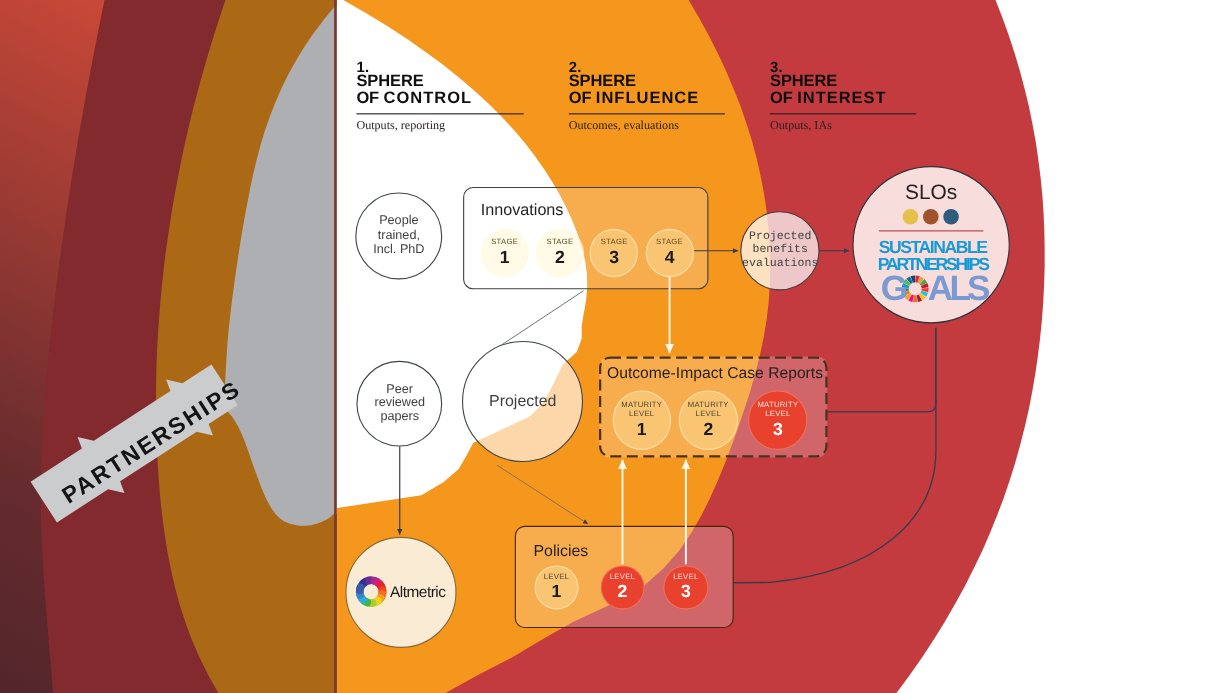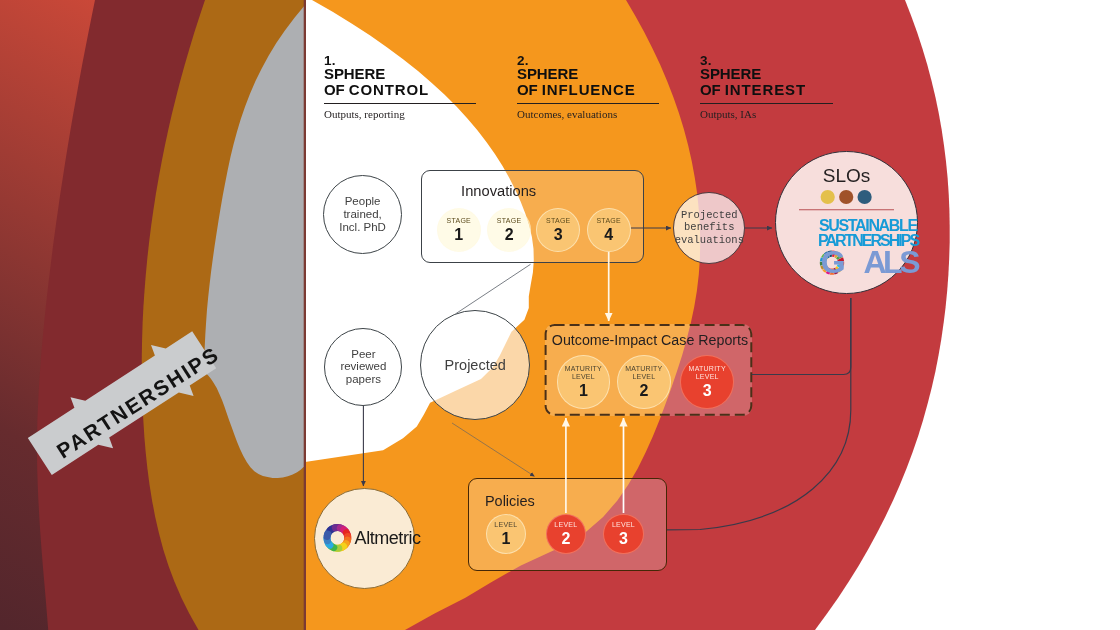--- a/index.html
+++ b/index.html
@@ -94,21 +94,21 @@
       <div class="tx" style="color:#3f3f3f;font-size:11.5px;"></div>
     </div>
     <div class="node" style="left:673.2px;top:191.8px;width:72.2px;height:72.2px;border:1.2px solid #4c3b3f;background:rgba(255,255,255,0.72);">
       <div class="tx" style="color:#3f3f3f;font-size:10.5px;font-family:Liberation Mono, monospace;">
         <div>Projected</div>
         <div>benefits</div>
         <div>evaluations</div>
       </div>
     </div>
     <div class="box" style="left:420.5px;top:169.8px;width:223.2px;height:93px;border:1.9px solid #3c4248;background:rgba(255,255,255,0.22);"></div>
-    <div class="btitle" style="left:437.1px;top:183.8px;font-size:14.7px;margin-left:24px;">Innovations</div>
+    <div class="btitle" style="left:437.1px;top:183.8px;font-size:14.7px;">Innovations</div>
     <div class="stg" style="left:436.6px;top:207.8px;width:44.4px;height:44.4px;background:rgba(255,242,186,0.34);border:1.4px solid rgba(255,250,226,0.52);">
       <div class="cap" style="color:#5b4a1c;font-size:7px;"><span>STAGE</span></div>
       <div class="nm" style="color:#1a1a1a;font-size:16px;">1</div>
     </div>
     <div class="stg" style="left:486.9px;top:207.8px;width:44.4px;height:44.4px;background:rgba(255,242,186,0.34);border:1.4px solid rgba(255,250,226,0.52);">
       <div class="cap" style="color:#5b4a1c;font-size:7px;"><span>STAGE</span></div>
       <div class="nm" style="color:#1a1a1a;font-size:16px;">2</div>
     </div>
     <div class="stg" style="left:536.1px;top:207.8px;width:44.4px;height:44.4px;background:rgba(255,242,186,0.34);border:1.4px solid rgba(255,250,226,0.52);">
       <div class="cap" style="color:#5b4a1c;font-size:7px;"><span>STAGE</span></div>
@@ -188,21 +188,21 @@
       <path d="M 834.01 274.63 A 12.20 12.20 0 0 1 829.99 274.63 L 831.03 268.42 A 5.90 5.90 0 0 0 832.97 268.42 Z" fill="#F26A2D"></path>
       <path d="M 829.53 274.55 A 12.20 12.20 0 0 1 825.78 273.09 L 828.99 267.67 A 5.90 5.90 0 0 0 830.80 268.38 Z" fill="#E01483"></path>
       <path d="M 825.38 272.85 A 12.20 12.20 0 0 1 822.41 270.14 L 827.36 266.25 A 5.90 5.90 0 0 0 828.80 267.56 Z" fill="#F89D2A"></path>
       <path d="M 822.12 269.76 A 12.20 12.20 0 0 1 820.33 266.16 L 826.36 264.32 A 5.90 5.90 0 0 0 827.22 266.06 Z" fill="#BF8D2C"></path>
       <path d="M 820.20 265.71 A 12.20 12.20 0 0 1 819.83 261.71 L 826.12 262.17 A 5.90 5.90 0 0 0 826.30 264.11 Z" fill="#407F46"></path>
       <path d="M 819.88 261.24 A 12.20 12.20 0 0 1 820.98 257.37 L 826.67 260.07 A 5.90 5.90 0 0 0 826.14 261.94 Z" fill="#1F97D4"></path>
       <path d="M 821.19 256.95 A 12.20 12.20 0 0 1 823.61 253.74 L 827.94 258.32 A 5.90 5.90 0 0 0 826.77 259.87 Z" fill="#59BA48"></path>
       <path d="M 823.96 253.43 A 12.20 12.20 0 0 1 827.38 251.31 L 829.76 257.14 A 5.90 5.90 0 0 0 828.11 258.16 Z" fill="#126A9F"></path>
       <path d="M 827.81 251.14 A 12.20 12.20 0 0 1 831.77 250.40 L 831.89 256.70 A 5.90 5.90 0 0 0 829.97 257.06 Z" fill="#13496B"></path>
 </svg>
-<div style="position:absolute;left:798.9px;top:219.2px;width:99px;margin-left:20px;">
+<div style="position:absolute;left:798.9px;top:219.2px;width:99px;">
   <div style="font-size:16px;font-weight:800;color:#179BD7;letter-spacing:-1.33px;line-height:14.5px;height:14.5px;">SUSTAINABLE</div>
   <div style="font-size:16px;font-weight:800;color:#179BD7;letter-spacing:-2px;line-height:14.5px;height:14.5px;margin-left:-1px;">PARTNERSHIPS</div>
   <div style="font-size:32px;font-weight:800;color:#7B9AD4;letter-spacing:-3.5px;line-height:28px;height:28px;margin-left:1.8px;">
      <span>G</span><span style="color:transparent;">O</span><span>ALS</span>
   </div>
 </div>
 
 <svg class="lay" id="altsvg" viewBox="0 0 1120 630">
   <path d="M 327.40 535.03 A 10.40 10.40 0 0 1 331.89 529.08" fill="none" stroke="#3B5BA9" stroke-width="7.0" stroke-linecap="round"></path>
       <path d="M 330.44 530.17 A 10.40 10.40 0 0 1 337.04 527.51" fill="none" stroke="#2E3192" stroke-width="7.0" stroke-linecap="round"></path>
@@ -213,15 +213,15 @@
       <path d="M 347.70 536.45 A 10.40 10.40 0 0 1 347.04 541.80" fill="none" stroke="#EF4723" stroke-width="7.0" stroke-linecap="round"></path>
       <path d="M 347.57 540.06 A 10.40 10.40 0 0 1 345.13 544.86" fill="none" stroke="#F2711F" stroke-width="7.0" stroke-linecap="round"></path>
       <path d="M 346.02 543.72 A 10.40 10.40 0 0 1 341.96 547.25" fill="none" stroke="#F6A11C" stroke-width="7.0" stroke-linecap="round"></path>
       <path d="M 343.51 546.31 A 10.40 10.40 0 0 1 337.04 548.29" fill="none" stroke="#F4D21B" stroke-width="7.0" stroke-linecap="round"></path>
       <path d="M 338.85 548.20 A 10.40 10.40 0 0 1 331.89 546.72" fill="none" stroke="#A9CC3A" stroke-width="7.0" stroke-linecap="round"></path>
       <path d="M 333.84 547.67 A 10.40 10.40 0 0 1 328.78 543.72" fill="none" stroke="#3FB54A" stroke-width="7.0" stroke-linecap="round"></path>
       <path d="M 329.92 545.12 A 10.40 10.40 0 0 1 327.03 538.63" fill="none" stroke="#2BAAE2" stroke-width="7.0" stroke-linecap="round"></path>
       <path d="M 327.40 540.77 A 10.40 10.40 0 0 1 327.40 535.03" fill="none" stroke="#3B82C4" stroke-width="7.0" stroke-linecap="round"></path>
       <path d="M 327.10 536.45 A 10.40 10.40 0 0 1 327.76 534.00" fill="none" stroke="#3B5BA9" stroke-width="7.0" stroke-linecap="round"></path>
 </svg>
-<div style="position:absolute;left:354.6px;top:531.5px;font-size:18px;font-weight:500;color:#1a1a1a;letter-spacing:-.45px;line-height:13px;">Altmetric</div>
+<div style="position:absolute;left:354.6px;top:531.5px;font-size:14px;font-weight:500;color:#1a1a1a;letter-spacing:-.45px;line-height:13px;">Altmetric</div>
 
 </div>
 
 </body></html>

